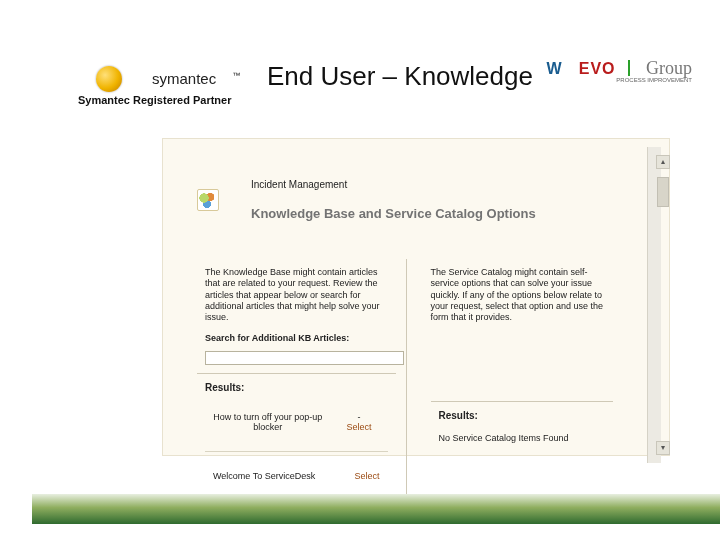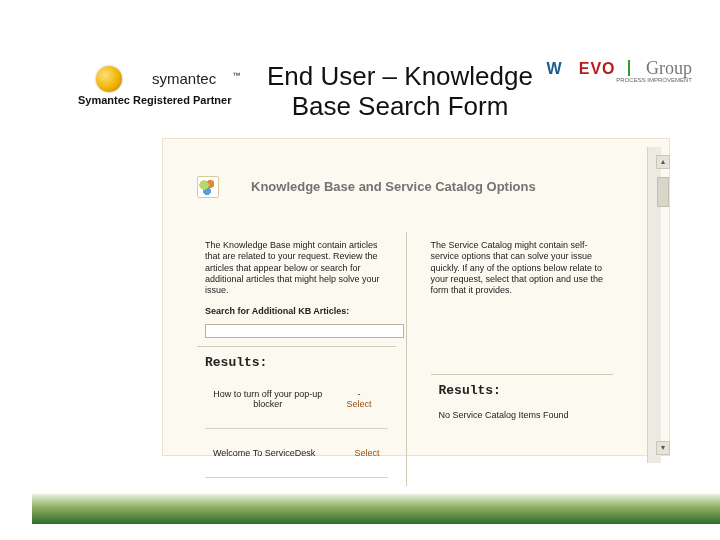--- a/index.html
+++ b/index.html
@@ -45,21 +45,21 @@
 
   .cols { display: flex; padding: 6px 10px 0 10px; gap: 0; font-size: 9px; color: #222; }
   .col { flex: 1; }
   .col.left { border-right: 1px solid #cfc9b6; padding-right: 10px; }
   .desc { line-height: 1.25; margin-bottom: 10px; }
 
   .search-lbl { font-weight: 700; font-size: 9px; margin-top: 6px; }
   .search-box { margin-top: 2px; height: 14px; border: 1px solid #b8b39e; background: #fff; width: 100%; }
   .hr { border: none; border-top: 1px solid #cfc9b6; margin: 6px 0; }
 
-  .res-lbl { font-weight: 700; font-size: 13px; font-family: Liberation Mono, monospace; }
+  .res-lbl { font-weight: 700; font-size: 10px; }
   .kb-row { display: flex; justify-content: space-between; padding: 3px 0; font-size: 9px; text-align: center; }
   .sel { color: #9a4a12; cursor: pointer; }
   .hr-thin { border: none; border-top: 1px solid #d9d4c2; }
 
   .right-res { margin-top: 78px; }
 
   
   .footer-bar { position: absolute; left: 0; right: 0; bottom: 32px; height: 30px; background: linear-gradient(#e8efe0, #8fae5f 45%, #2f6a2f 100%); }
 </style>
 </head>
@@ -76,30 +76,30 @@
     </div>
     <div class="reg-partner">Symantec Registered Partner</div>
 
     <div class="logo-right">
       <span class="wevo-w">W</span><span class="wevo-rest">EVO</span><span class="wevo-bar"></span><span class="wevo-group"> Group</span>
       <span class="wevo-tag">PROCESS IMPROVEMENT</span>
     </div>
 
     <div class="slide-title">
       <span>End User – Knowledge</span><br>
-      <span>Base Search Form</span>
     </div>
   </div>
 
   <div class="shot">
     <div class="shot-inner">
 
       <div class="im-head">
         <div class="im-icon"></div>
         <div class="im-labels">
+          <div class="im-sub">Incident Management</div>
           <div class="im-title">Knowledge Base and Service Catalog Options</div>
         </div>
       </div>
 
       <div class="cols">
         <div class="col left">
           <div class="desc">The Knowledge Base might contain articles that are related to your request. Review the articles that appear below or search for additional articles that might help solve your issue.</div>
 
           <div class="search-lbl">Search for Additional KB Articles:</div>
           <div class="search-box"></div>

